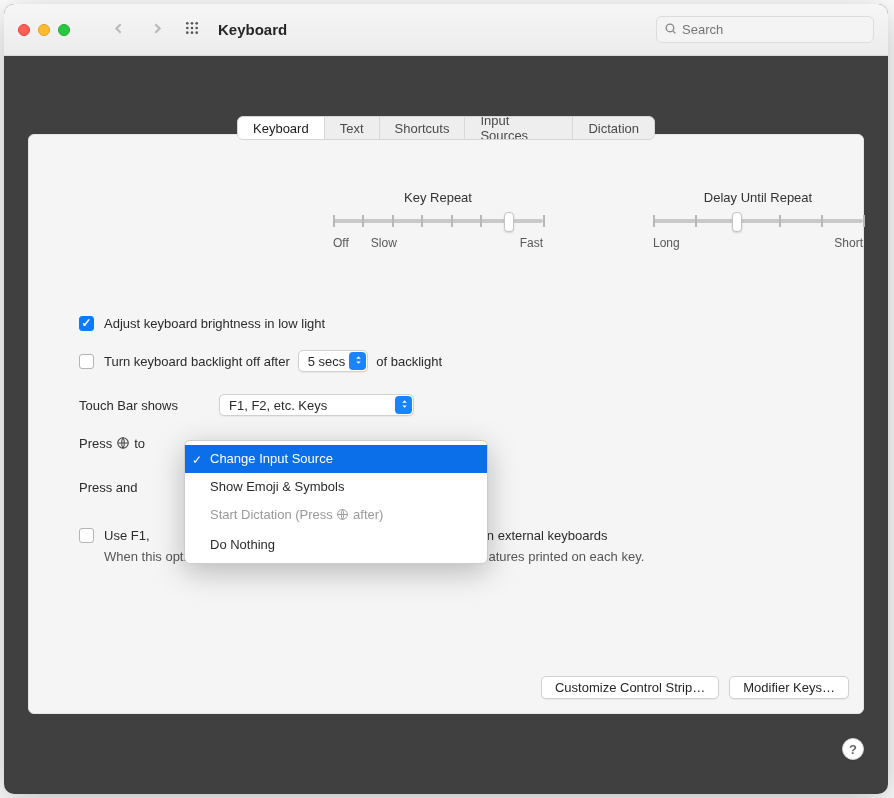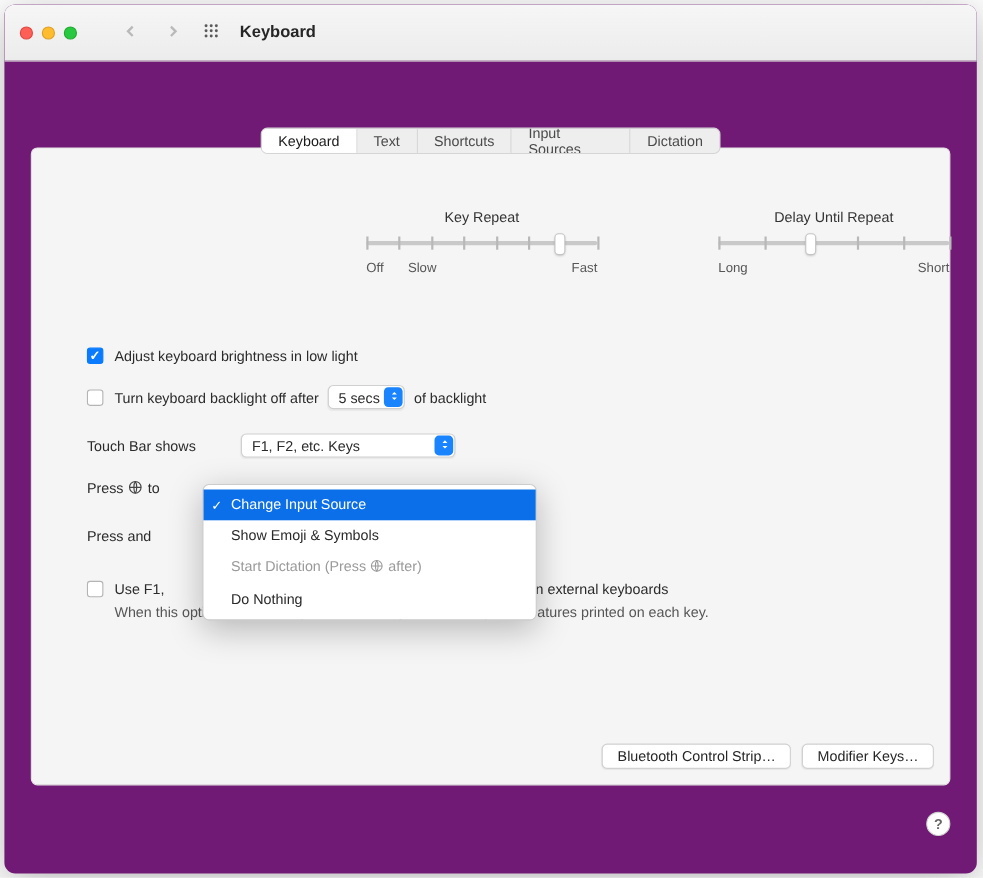--- a/index.html
+++ b/index.html
@@ -11,21 +11,21 @@
     width: 894px;
     height: 798px;
     overflow: hidden;
   }
   .window {
     width: 884px;
     height: 790px;
     border-radius: 10px;
     box-shadow: 0 8px 40px rgba(0,0,0,.28);
     overflow: hidden;
-    background: #701a75;
+    background: #404040;
     position: relative;
     margin: 4px 0 0 4px;
   }
   
   .titlebar {
     height: 52px;
     background: linear-gradient(#f6f6f6,#ececec);
     border-bottom: 1px solid #d9d9d9;
     display: flex;
     align-items: center;
@@ -195,20 +195,27 @@
           <circle cx="12" cy="5" r="2"></circle>
           <circle cx="19" cy="5" r="2"></circle>
           <circle cx="5" cy="12" r="2"></circle>
           <circle cx="12" cy="12" r="2"></circle>
           <circle cx="19" cy="12" r="2"></circle>
           <circle cx="5" cy="19" r="2"></circle>
           <circle cx="12" cy="19" r="2"></circle>
           <circle cx="19" cy="19" r="2"></circle>
         </svg></span>
     <div class="title">Keyboard</div>
+    <div class="search">
+      <span><svg viewBox="0 0 24 24" fill="none" stroke="currentColor" stroke-width="2.5">
+            <circle cx="11" cy="11" r="7"></circle>
+            <line x1="21" y1="21" x2="16.5" y2="16.5"></line>
+          </svg></span>
+      <input placeholder="Search" style="">
+    </div>
   </div>
 
   <div class="content">
 
     <div class="segmented">
       <div class="seg active">Keyboard</div>
       <div class="seg">Text</div>
       <div class="seg">Shortcuts</div>
       <div class="seg">Input Sources</div>
       <div class="seg">Dictation</div>
@@ -307,21 +314,21 @@
         <div class="menu-item disabled">
           <span>Start Dictation (Press </span><span class="globe-inline"><svg width="13" height="13" viewBox="0 0 24 24" fill="none" stroke="#9a9a9a" stroke-width="1.8">
                 <circle cx="12" cy="12" r="9"></circle>
                 <path d="M3 12h18M12 3c3 3.5 3 14.5 0 18M12 3c-3 3.5-3 14.5 0 18"></path>
               </svg></span><span> after)</span>
         </div>
         <div class="menu-item">Do Nothing</div>
       </div>
 
       <div class="panel-buttons">
-        <span class="btn">Bluetooth Control Strip…</span>
+        <span class="btn">Customize Control Strip…</span>
         <span class="btn">Modifier Keys…</span>
       </div>
     </div>
 
     <div class="footer-row">
       <span class="help-circle">?</span>
     </div>
   </div>
 
 </div>

